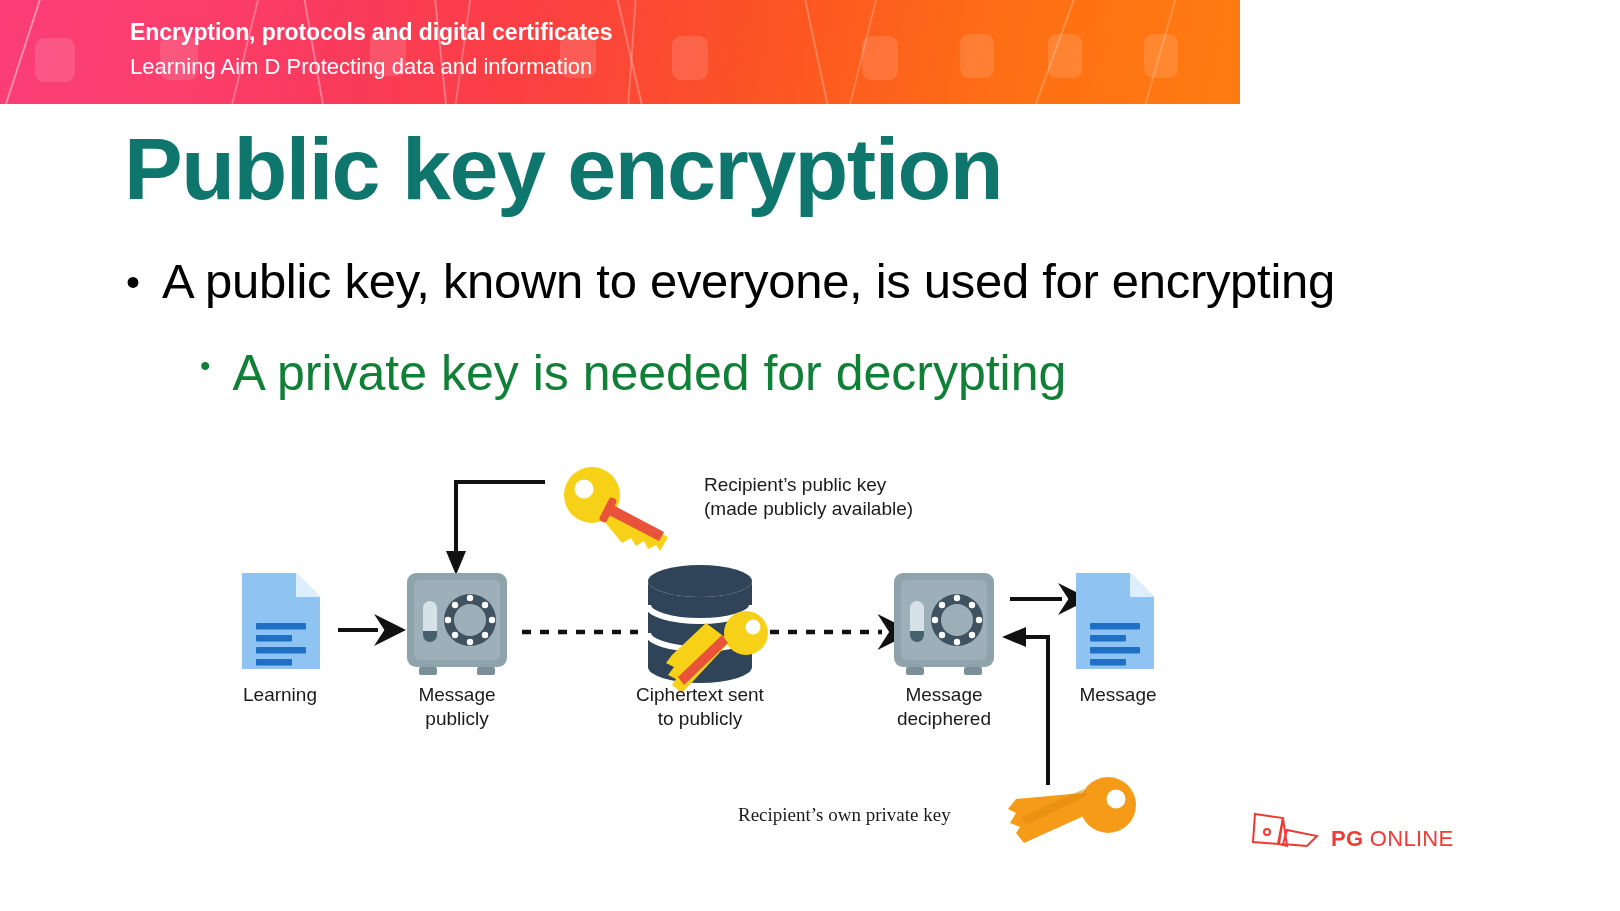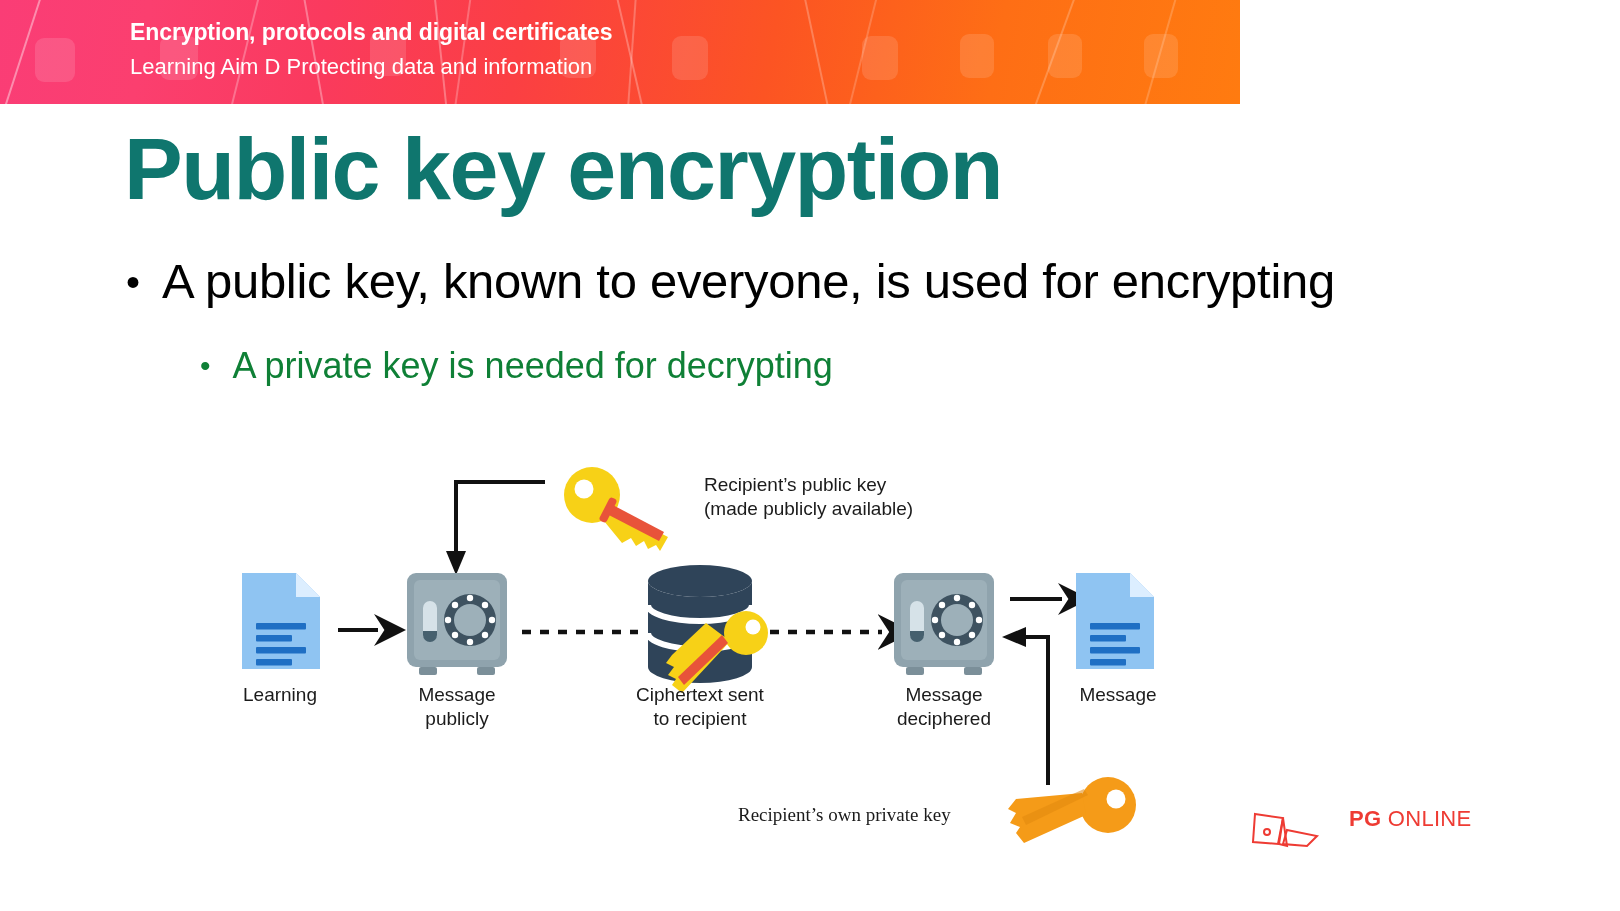--- a/index.html
+++ b/index.html
@@ -107,21 +107,21 @@
   }
   .bullet-l2 .dot {
     font-size: 30px;
     color: #0f8036;
     line-height: 1;
     margin-right: 22px;
     position: relative;
     top: 5px;
   }
   .bullet-l2 .txt {
-    font-size: 36px;
+    font-size: 50px;
     color: #0f8036;
     line-height: 1.1;
   }
 
   
   .diagram {
     position: absolute;
     left: 230px;
     top: 445px;
     width: 960px;
@@ -138,22 +138,22 @@
     line-height: 1.25;
   }
   .dg-label.left-al { text-align: left; font-family: Liberation Serif, serif; }
 
   
   .logo {
     position: absolute;
     left: 1245px;
     top: 806px;
     display: flex;
-    align-items: flex-start;
-    gap: 26px;
+    align-items: flex-end;
+    gap: 8px;
   }
   .logo-text {
     font-size: 22px;
     color: #ee3b33;
     letter-spacing: 0.3px;
     white-space: nowrap;
   }
   .logo-text b { font-weight: bold; }
 </style>
 </head>
@@ -330,21 +330,21 @@
 
   <div class="dg-label" style="left:0px; top:238px; width:100px;">Learning</div>
 
   <div class="dg-label" style="left:172px; top:238px; width:110px;">
     <div>Message</div>
     <div>publicly</div>
   </div>
 
   <div class="dg-label" style="left:400px; top:238px; width:140px;">
     <div>Ciphertext sent</div>
-    <div>to recipient</div>
+    <div>to publicly</div>
   </div>
 
   <div class="dg-label" style="left:658px; top:238px; width:112px;">
     <div>Message</div>
     <div>deciphered</div>
   </div>
 
   <div class="dg-label" style="left:838px; top:238px; width:100px;">Message</div>
 
   <div class="dg-label left-al" style="left:508px; top:358px; width:300px;">Recipient’s own private key</div>

